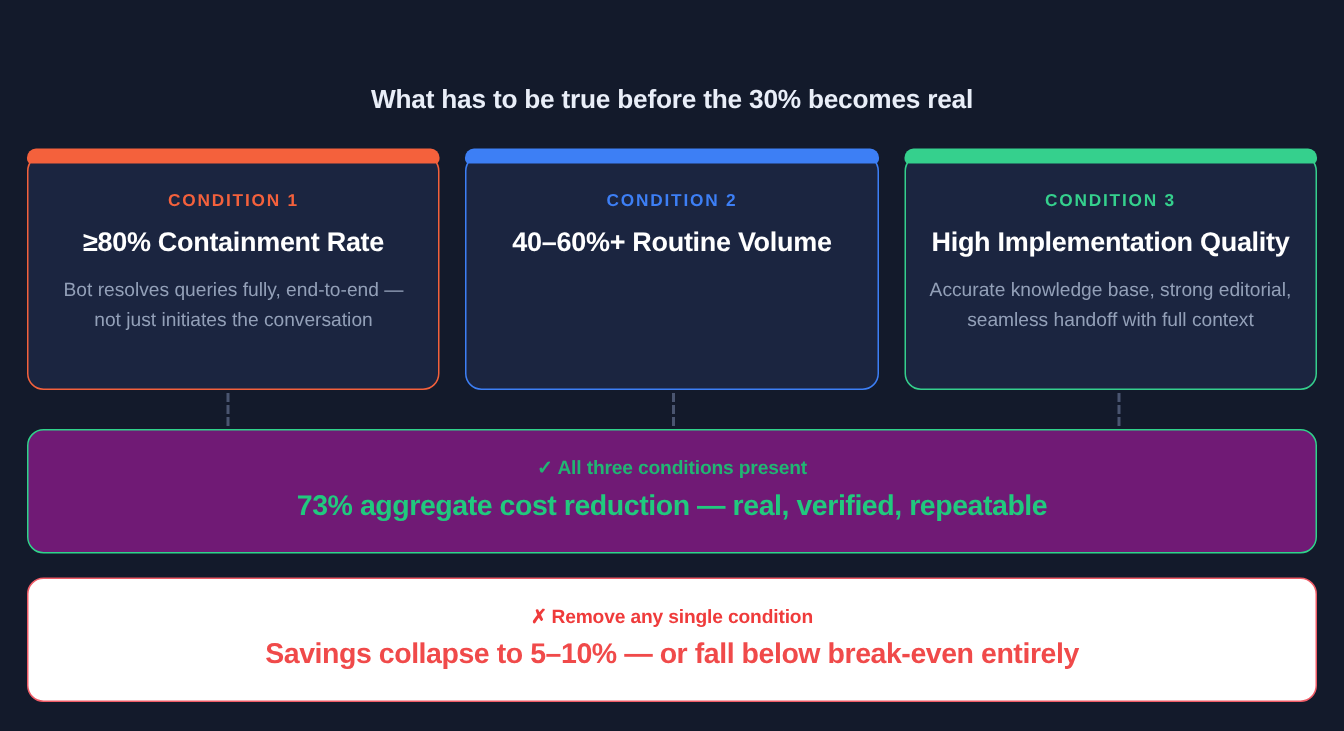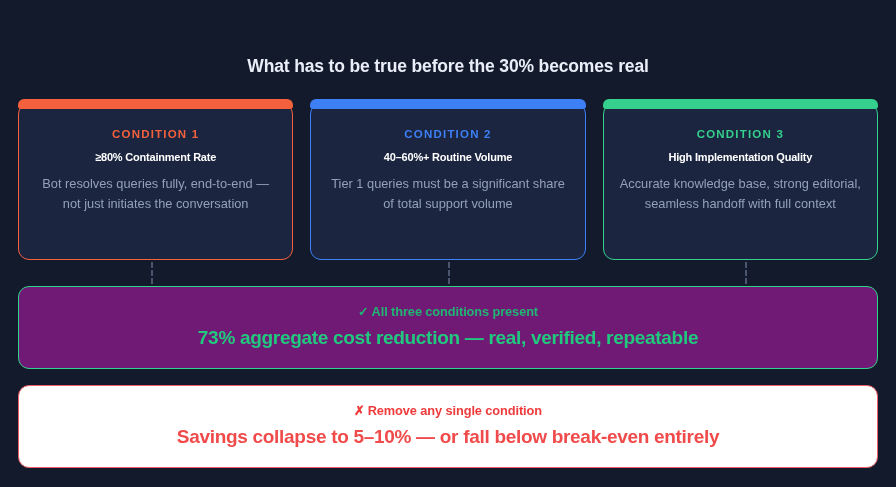--- a/index.html
+++ b/index.html
@@ -64,21 +64,21 @@
 
   .card-kicker {
     font-size: 11.5px;
     font-weight: bold;
     letter-spacing: 1.2px;
     color: var(--accent);
   }
 
   .card-heading {
     margin-top: 11px;
-    font-size: 11px;
+    font-size: 18px;
     font-weight: bold;
     letter-spacing: -0.2px;
     color: #ffffff;
   }
 
   .card-body {
     margin-top: 11px;
     font-size: 12.8px;
     line-height: 1.55;
     color: #93a0b8;
@@ -164,21 +164,20 @@
       <div class="card-accent-bar"></div>
       <div class="card-kicker">CONDITION 1</div>
       <div class="card-heading">≥80% Containment Rate</div>
       <div class="card-body">Bot resolves queries fully, end-to-end — not just initiates the conversation</div>
     </div>
 
     <div class="card card--c2">
       <div class="card-accent-bar"></div>
       <div class="card-kicker">CONDITION 2</div>
       <div class="card-heading">40–60%+ Routine Volume</div>
-      <div class="card-body">Tier 1 queries must be a significant share of total support volume</div>
     </div>
 
     <div class="card card--c3">
       <div class="card-accent-bar"></div>
       <div class="card-kicker">CONDITION 3</div>
       <div class="card-heading">High Implementation Quality</div>
       <div class="card-body">Accurate knowledge base, strong editorial, seamless handoff with full context</div>
     </div>
 
   </div>

